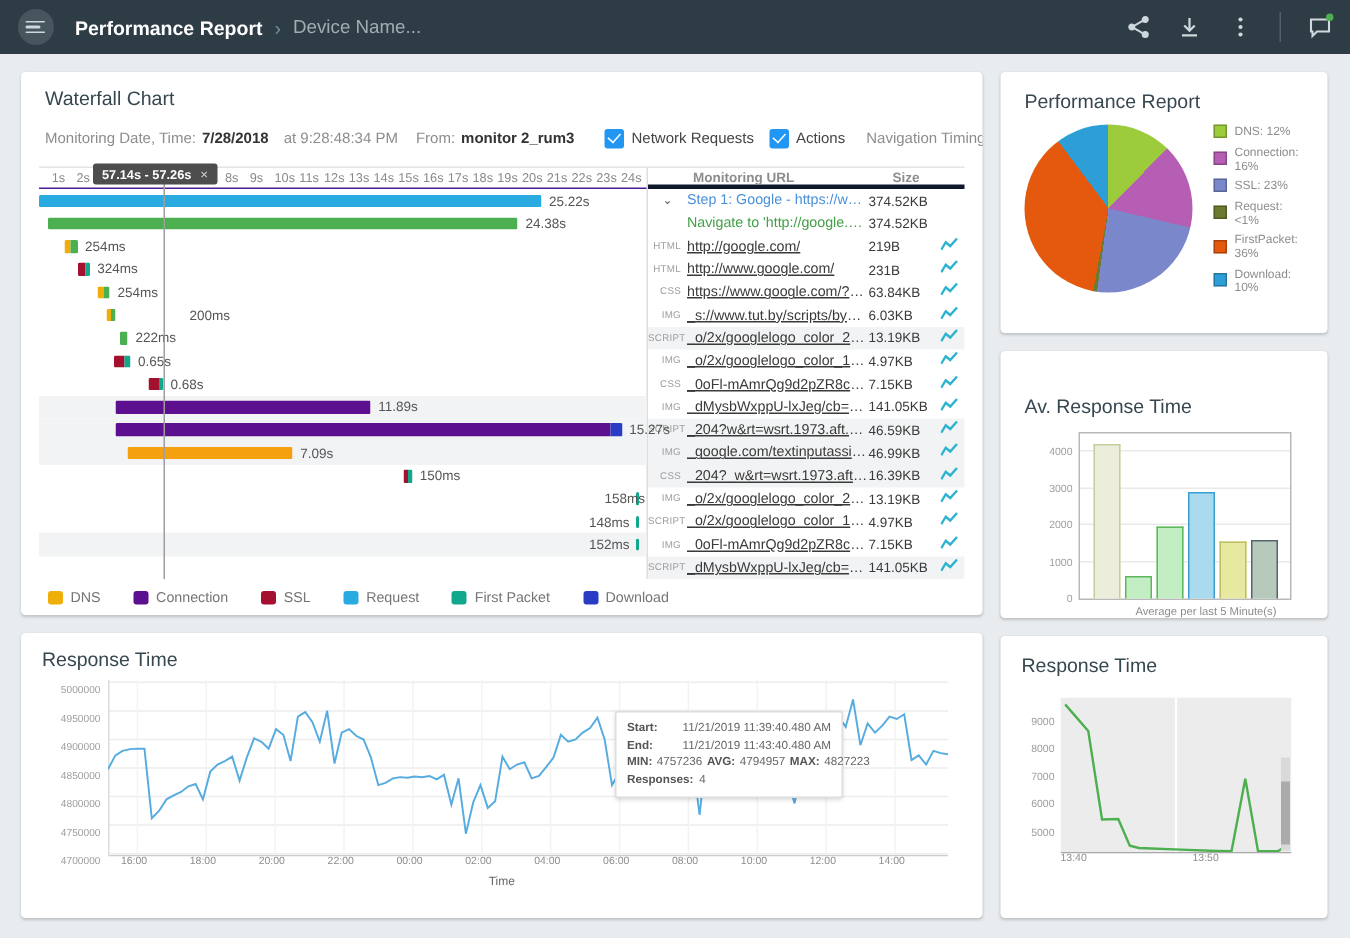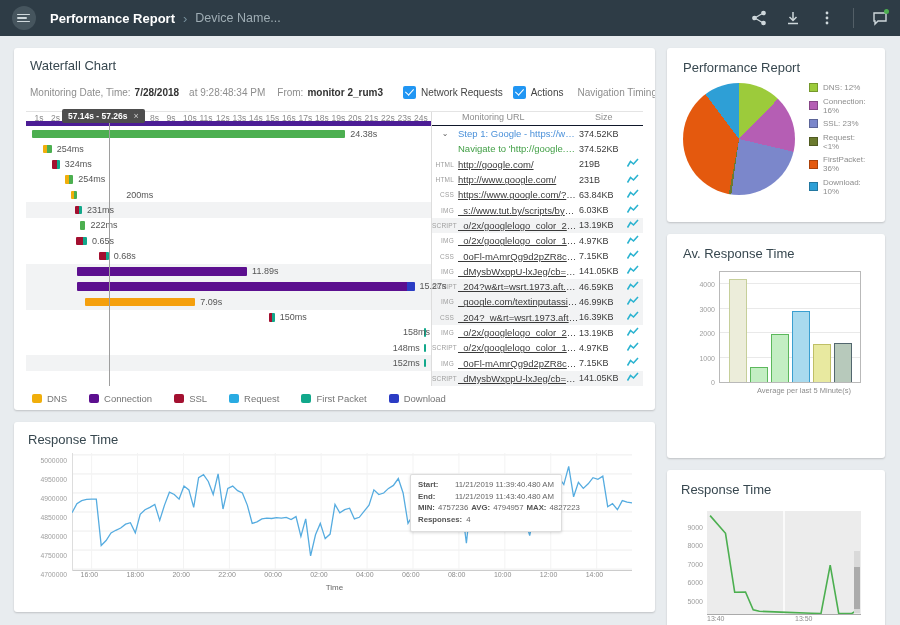--- a/index.html
+++ b/index.html
@@ -30,33 +30,33 @@
   .wf-card .card-title { margin:0 4px 6px; }
   .wf-controls { display:flex; align-items:center; font-size:10px; color:#8d8d8d; margin:0 4px 6px; height:26px; white-space:nowrap; }
   .wf-controls b { color:#333; font-weight:bold; margin:0 10px 0 4px; }
   .cb { width:13px; height:13px; border-radius:2px; background:#2196f3; display:inline-block; position:relative; margin:0 5px 0 10px; cursor:pointer; flex:none; }
   .cb::after { content:""; position:absolute; left:4px; top:1.5px; width:4px; height:7px; border:solid #fff; border-width:0 1.6px 1.6px 0; transform:rotate(42deg); }
   .cb-label { color:#444; font-size:10px; }
   .nt-label { margin-left:14px; }
 
   .wf-body { display:flex; border-top:1px solid #e4e4e4; }
   .wf-left { width:405px; position:relative; flex:none; }
-  .wf-axis { height:14px; position:relative; border-bottom:5px solid #4c1d95; }
+  .wf-axis { height:14px; position:relative; border-bottom:1px solid #4c1d95; }
   .wf-axis span { position:absolute; top:1px; font-size:8.5px; color:#8a8a8a; }
   .wf-row { height:15.3px; position:relative; }
   .shaded { background:#f2f3f4; }
   .wf-bar { position:absolute; top:3.5px; height:8.5px; display:flex; border-radius:1px; overflow:hidden; }
   .wf-bar i { display:block; height:100%; }
   .wf-lab { position:absolute; top:2.5px; font-size:9px; color:#555; white-space:nowrap; }
   .wf-vline { position:absolute; left:83px; top:10px; bottom:0; width:1px; background:#9e9e9e; }
   .wf-tip { position:absolute; left:36px; top:-3px; background:#4d4d4d; color:#fff; font-size:8.5px; font-weight:bold; padding:2px 6px; border-radius:2px; display:flex; align-items:center; gap:6px; z-index:3; }
   .wf-tip .x { color:#ccc; font-weight:normal; cursor:pointer; font-size:9px; }
 
   .wf-right { flex:1; border-left:1px solid #ddd; min-width:0; }
-  .tb-head { height:14px; display:flex; font-size:9px; color:#8d8d8d; border-bottom:1px solid #0f172a; align-items:flex-start; }
+  .tb-head { height:14px; display:flex; font-size:9px; color:#8d8d8d; border-bottom:3px solid #0f172a; align-items:center;font-weight:bold; }
   .tb-head .h-url { flex:1; padding-left:30px; }
   .tb-head .h-size { width:48px; }
   .tb-row { height:15.3px; display:flex; align-items:center; font-size:9.5px; min-width:0; }
   .tb-tag { width:26px; flex:none; text-align:right; font-size:6.5px; color:#9e9e9e; letter-spacing:.2px; padding-right:4px; text-transform:uppercase; }
   .tb-url { flex:1; min-width:0; overflow:hidden; text-overflow:ellipsis; white-space:nowrap; color:#3a3a3a; text-decoration:underline; cursor:pointer; }
   .tb-url.step { color:#4a90d9; text-decoration:none; }
   .tb-url.action { color:#43a047; text-decoration:none; }
   .tb-size { width:48px; flex:none; color:#3a3a3a; font-size:9px; }
   .tb-ic-col { width:16px; flex:none; }
   .tb-chev { width:26px; flex:none; text-align:center; color:#616161; font-size:8px; cursor:pointer; }
@@ -79,21 +79,21 @@
 
   
   .pie-card { height:174px; padding:12px 16px; }
   .pie-flex { display:flex; align-items:center; margin-top:8px; }
   .pie { width:112px; height:112px; border-radius:50%; flex:none; }
   .pie-legend { margin-left:14px; display:flex; flex-direction:column; gap:4.5px; }
   .pl-item { display:flex; align-items:center; gap:5px; font-size:8px; color:#8d8d8d; }
   .pl-sw { width:9px; height:9px; border:1px solid rgba(0,0,0,.25); display:inline-block; flex:none; }
 
   
-  .avg-card { height:224px; padding:12px 16px; }
+  .avg-card { height:178px; padding:29px 16px; }
   .avg-wrap { display:flex; margin:10px 0 0 10px; }
   .avg-y { width:26px; position:relative; flex:none; }
   .avg-y span { position:absolute; right:4px; font-size:7px; color:#9e9e9e; }
   .avg-plot { width:142px; height:112px; border:1px solid #b9b9b9; position:relative; background:#fff; }
   .avg-grid { position:absolute; left:0; right:0; height:1px; background:#e9e9e9; }
   .avg-bars { position:absolute; left:0; right:0; bottom:0; display:flex; align-items:flex-end; justify-content:center; gap:3px; }
   .avg-bar { width:18px; border-style:solid; border-width:1px 1px 0; }
   .avg-xlabel { font-size:7.5px; color:#8d8d8d; text-align:right; margin:3px 0 0 26px; width:142px; }
 
   
@@ -190,20 +190,26 @@
               <span style="left: 289px;">18s</span>
               <span style="left: 305.5px;">19s</span>
               <span style="left: 322px;">20s</span>
               <span style="left: 338.5px;">21s</span>
               <span style="left: 355px;">22s</span>
               <span style="left: 371.5px;">23s</span>
               <span style="left: 388px;">24s</span>
             </div>
           <div id="wfRows">
               <div class="wf-row">
+                <div class="wf-bar" style="left: 0px;">
+                  <i style="width: 334.95px; background: rgb(41, 171, 226);"></i>
+                </div>
+                <span class="wf-lab" style="left: 339.95px;">25.22s</span>
+              </div>
+              <div class="wf-row">
                 <div class="wf-bar" style="left: 5.775px;">
                   <i style="width: 313.5px; background: rgb(76, 175, 80);"></i>
                 </div>
                 <span class="wf-lab" style="left: 324.275px;">24.38s</span>
               </div>
               <div class="wf-row">
                 <div class="wf-bar" style="left: 16.5px;">
                   <i style="width: 4.62px; background: rgb(240, 174, 11);"></i>
                   <i style="width: 4.62px; background: rgb(76, 175, 80);"></i>
                 </div>
@@ -222,27 +228,20 @@
                   <i style="width: 4.29px; background: rgb(76, 175, 80);"></i>
                 </div>
                 <span class="wf-lab" style="left: 52.355px;">254ms</span>
               </div>
               <div class="wf-row">
                 <div class="wf-bar" style="left: 45.375px;">
                   <i style="width: 2.64px; background: rgb(240, 174, 11);"></i>
                   <i style="width: 3.3px; background: rgb(76, 175, 80);"></i>
                 </div>
                 <span class="wf-lab" style="left: 56.315px; margin-left: 44px;">200ms</span>
-              </div>
-              <div class="wf-row shaded">
-                <div class="wf-bar" style="left: 48.675px;">
-                  <i style="width: 4.62px; background: rgb(163, 16, 48);"></i>
-                  <i style="width: 2.6px; background: rgb(18, 168, 139);"></i>
-                </div>
-                <span class="wf-lab" style="left: 60.895px;">231ms</span>
               </div>
               <div class="wf-row">
                 <div class="wf-bar" style="left: 54.45px;">
                   <i style="width: 4.95px; background: rgb(76, 175, 80);"></i>
                 </div>
                 <span class="wf-lab" style="left: 64.4px;">222ms</span>
               </div>
               <div class="wf-row">
                 <div class="wf-bar" style="left: 50.325px;">
                   <i style="width: 6.6px; background: rgb(163, 16, 48);"></i>

